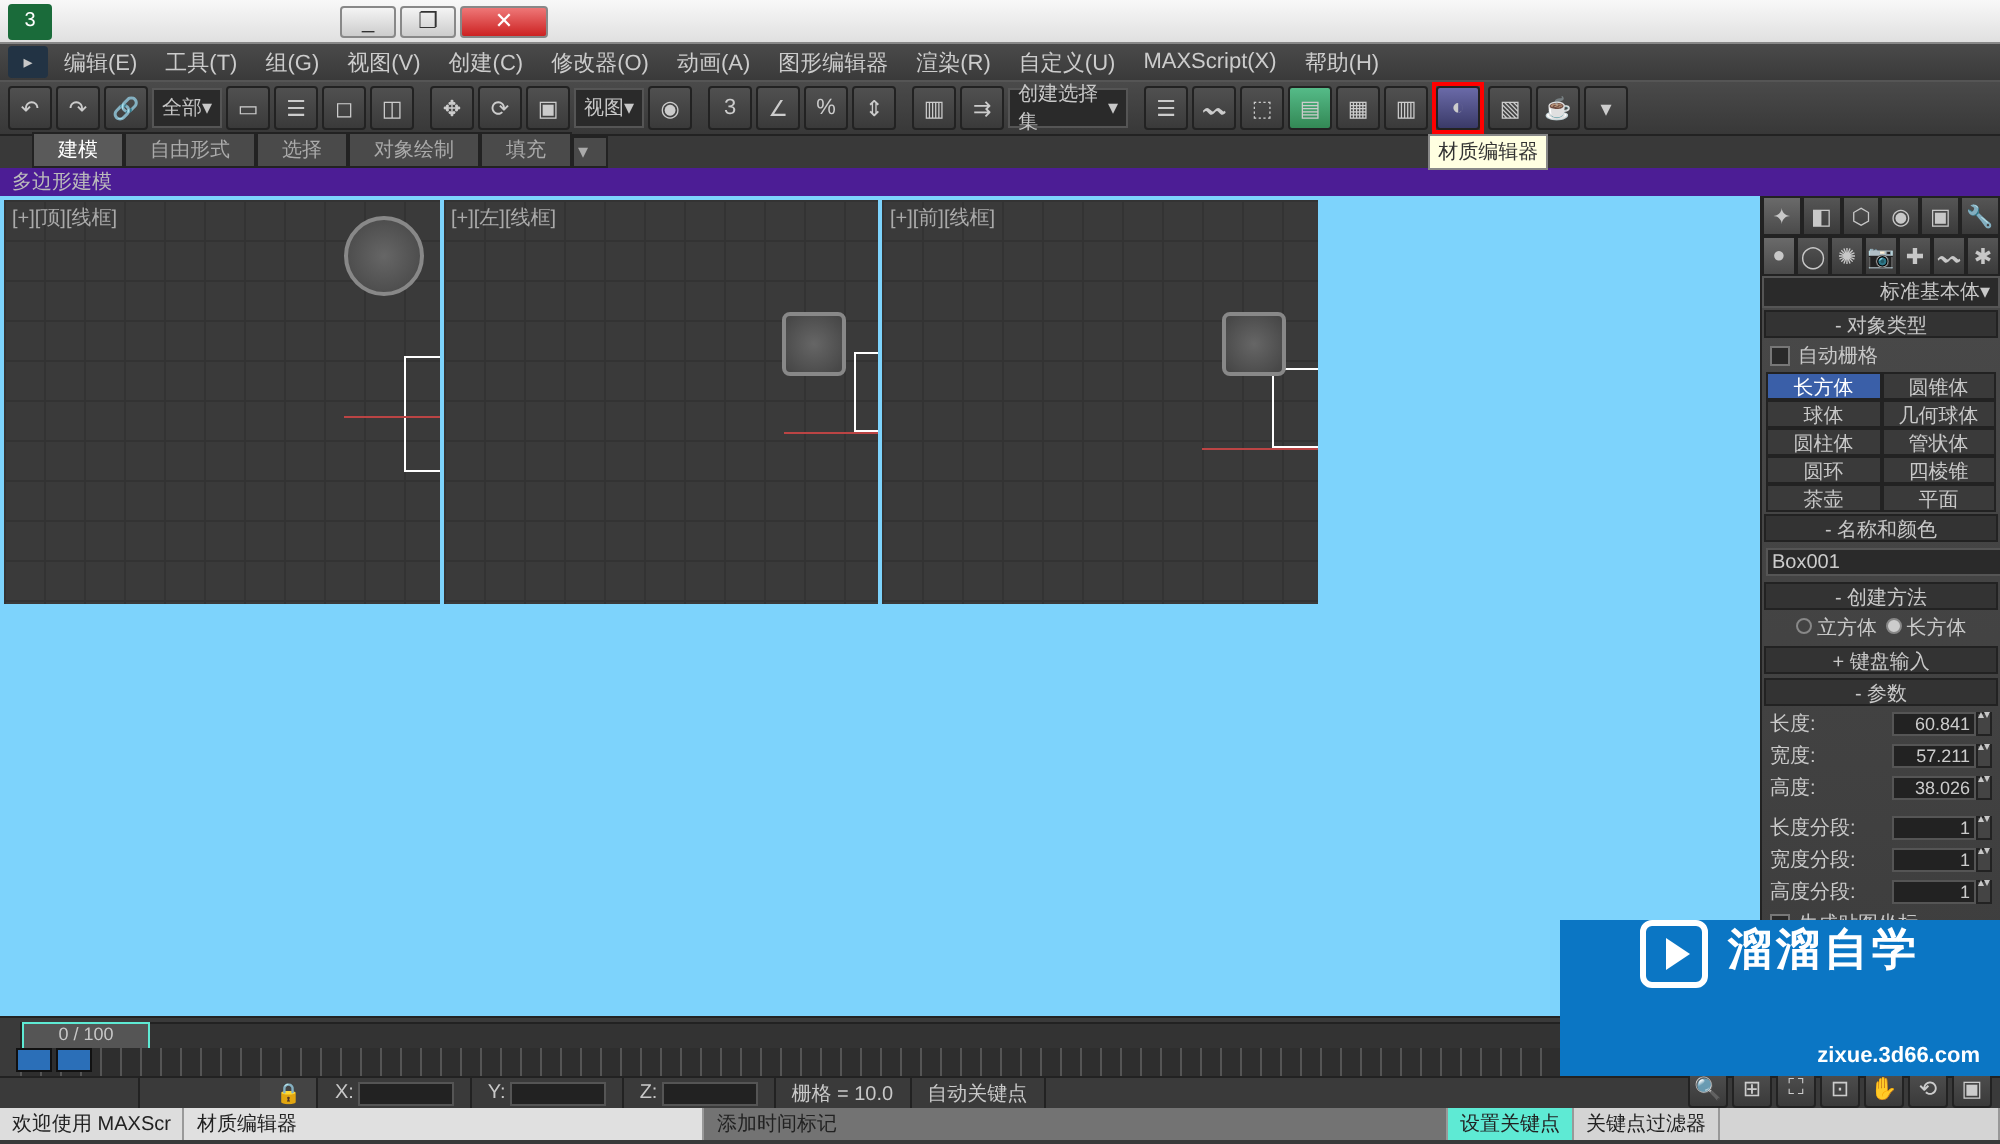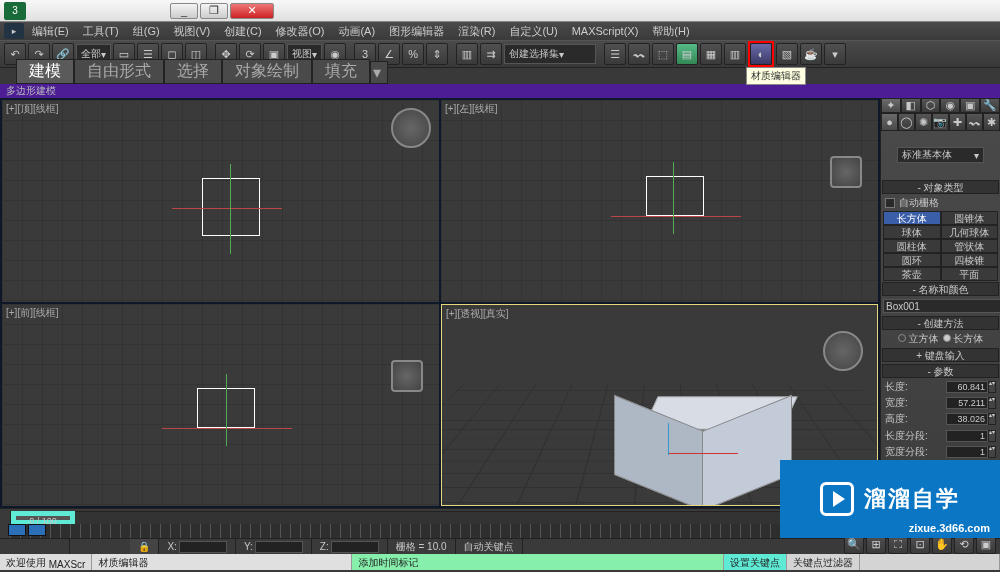--- a/index.html
+++ b/index.html
@@ -14,25 +14,25 @@
 .menubar { height:18px; background:linear-gradient(#4a4a4a,#3a3a3a); display:flex; align-items:center; padding:0 4px; gap:2px; }
 .menubar .appbtn { width:20px; height:16px; background:#234; border-radius:2px; display:flex; align-items:center; justify-content:center; font-size:9px; }
 .menubar .mitem { padding:2px 6px; color:#ccc; font-size:11px; cursor:pointer; }
 .toolbar { height:28px; background:linear-gradient(#4a4a4a,#383838); border-top:1px solid #555; border-bottom:1px solid #222; display:flex; align-items:center; padding:0 4px; gap:2px; }
 .tbtn { width:22px; height:22px; background:linear-gradient(#505050,#3a3a3a); border:1px solid #222; border-radius:2px; display:flex; align-items:center; justify-content:center; font-size:11px; color:#ccc; }
 .tsep { width:4px; height:22px; }
 .tdrop { height:20px; background:#2a2a2a; border:1px solid #555; padding:0 4px; display:flex; align-items:center; font-size:10px; }
 .toolbar .highlight { border:2px solid #f00; padding:0; position:relative; }
 .toolbar .tooltip { position:absolute; top:24px; left:-4px; background:#ffffe1; border:1px solid #888; color:#333; font-size:10px; padding:1px 4px; white-space:nowrap; z-index:100; }
 .tabbar { height:16px; display:flex; align-items:end; padding-left:16px; gap:0; background:#393939; }
-.tabbar .tab { padding:1px 12px; background:#4a4a4a; border:1px solid #222; font-size:16px; color:#aaa; }
+.tabbar .tab { padding:1px 12px; background:#4a4a4a; border:1px solid #222; font-size:10px; color:#aaa; }
 .tabbar .tab.active { background:#5a5a5a; color:#fff; }
 .subbar { height:14px; background:#4c1d95; padding-left:6px; font-size:10px; color:#bbb; }
 .workspace { position:relative; height:410px; display:flex; }
-.viewports { flex:1; display:grid; grid-template-columns:1fr 1fr; grid-template-rows:1fr 1fr; gap:2px; padding:2px; background:#0f172a; position:relative; }
+.viewports { flex:1; display:grid; grid-template-columns:1fr 1fr 1fr 1fr; grid-template-rows:1fr 1fr; gap:2px; padding:2px; background:#7dd3fc; position:relative; }
 .vp { background:#3a3a3a; position:relative; overflow:hidden;
   background-image:
    linear-gradient(#333 1px,transparent 1px),
    linear-gradient(90deg,#333 1px,transparent 1px);
   background-size:20px 20px;
 }
 .vp .vplabel { position:absolute; top:2px; left:4px; color:#aaa; font-size:10px; z-index:5; }
 .vp .wirebox { position:absolute; border:1px solid #fff; }
 .vp .axisX { position:absolute; background:#b44; height:1px; }
 .vp .axisY { position:absolute; background:#5a5; width:1px; }
@@ -45,41 +45,41 @@
 .vp3d .floorgrid { position:absolute; inset:0;
   background:
    linear-gradient(#2f2f2f 1px,transparent 1px) 0 0/40px 16px,
    linear-gradient(90deg,#2f2f2f 1px,transparent 1px) 0 0/40px 16px;
   transform:perspective(400px) rotateX(62deg) translateY(50px);
 }
 .cmdpanel { width:120px; background:linear-gradient(#4a4a4a,#3d3d3d); border-left:1px solid #222; display:flex; flex-direction:column; font-size:10px; overflow:hidden; }
 .cmdpanel .iconsrow { display:flex; height:20px; }
 .cmdpanel .iconsrow .pi { flex:1; background:linear-gradient(#555,#3a3a3a); border:1px solid #222; display:flex; align-items:center; justify-content:center; font-size:11px; }
 .cmdpanel .iconsrow .pi.active { background:linear-gradient(#6a6a6a,#4a4a4a); }
-.cmdpanel .dropcat { margin:16px; height:16px; background:#2a2a2a; border:1px solid #555; padding:0 4px; display:flex; align-items:center; justify-content:space-between; }
+.cmdpanel .dropcat { margin:0; height:16px; background:#2a2a2a; border:1px solid #555; padding:0 4px; display:flex; align-items:center; justify-content:flex-end; }
 .cmdpanel .rolltitle { height:14px; background:#333; text-align:center; border:1px solid #222; margin:1px; font-size:10px; }
 .cmdpanel .chk { display:flex; align-items:center; gap:4px; padding:1px 4px; }
 .cmdpanel .btnpair { display:flex; margin:0 2px; }
 .cmdpanel .btnpair div { flex:1; height:14px; border:1px solid #222; text-align:center; font-size:10px; background:#3a3a3a; }
 .cmdpanel .btnpair div.sel { background:#3a5fa8; color:#fff; }
 .cmdpanel .namefield { display:flex; margin:2px; gap:2px; }
 .cmdpanel .namefield input { flex:1; background:#2a2a2a; border:1px solid #555; color:#ccc; font-size:10px; padding:0 2px; height:14px; }
 .cmdpanel .paramrow { display:flex; align-items:center; justify-content:space-between; padding:1px 4px; }
 .cmdpanel .spinner { display:flex; align-items:center; }
 .cmdpanel .spinner input { width:42px; height:12px; background:#222; border:1px solid #555; color:#ccc; font-size:9px; text-align:right; padding-right:2px; }
 .cmdpanel .spinner .arrows { width:8px; height:12px; background:#444; border:1px solid #222; font-size:6px; line-height:3px; text-align:center; }
 .timeline { height:30px; background:#3a3a3a; border-top:1px solid #222; position:relative; }
 .timeline .slider { position:absolute; left:10px; right:10px; top:2px; height:14px; background:#333; border:1px solid #222; }
 .timeline .ruler { position:absolute; left:10px; right:10px; bottom:0; height:14px; background:#2e2e2e;
   background-image:linear-gradient(90deg,#555 1px,transparent 1px); background-size:10px 100%; }
 .statusbar { height:16px; background:#3a3a3a; border-top:1px solid #222; display:flex; align-items:center; font-size:10px; }
 .statusbar .sseg { padding:0 8px; border-right:1px solid #222; height:100%; display:flex; align-items:center; }
 .prompt { height:16px; background:#e9e9e9; color:#222; display:flex; align-items:center; font-size:10px; }
-.prompt .pseg { padding:0 6px; border-right:1px solid #999; height:100%; display:flex; align-items:flex-end; }
-.watermark { position:absolute; right:0; bottom:34px; width:220px; height:78px; background:linear-gradient(90deg,#0b76c4 0%,#0b76c4 50%,#0b76c4 100%); display:flex; align-items:center; justify-content:center; color:#fff; z-index:200;margin-left:15px; }
+.prompt .pseg { padding:0 6px; border-right:1px solid #999; height:100%; display:flex; align-items:center; }
+.watermark { position:absolute; right:0; bottom:34px; width:220px; height:78px; background:linear-gradient(90deg,#0b76c4 0%,#0b76c4 50%,#0b76c4 100%); display:flex; align-items:flex-start; justify-content:center; color:#fff; z-index:200;margin-left:15px; }
 .watermark .play { width:34px; height:34px; border:3px solid #fff; border-radius:6px; display:flex; align-items:center; justify-content:center; margin-right:10px; }
 .watermark .play::after { content:""; border-left:12px solid #fff; border-top:8px solid transparent; border-bottom:8px solid transparent; margin-left:4px; }
 .watermark .wtxt { font-size:22px; font-weight:bold; letter-spacing:2px; }
 .watermark .wurl { position:absolute; bottom:4px; right:10px; font-size:11px; font-weight:bold; }
 .checkbox { width:10px; height:10px; border:1px solid #777; background:#2a2a2a; display:inline-flex; align-items:center; justify-content:center; font-size:8px; }
 .ltgrid { position:absolute; left:8px; bottom:2px; display:flex; gap:2px; }
 .ltgrid div { width:18px; height:12px; background:#2b6fb8; border:1px solid #111; }
 .toolbar2 { position:absolute; right:4px; bottom:18px; display:flex; gap:2px; z-index:50; }
 .toolbar2 .tbtn { width:20px; height:20px; }
 </style>
@@ -128,21 +128,21 @@
   <div class="tdrop"><span>视图</span> ▾</div>
   <div class="tbtn">◉</div>
   <div class="tsep"></div>
   <div class="tbtn">3</div>
   <div class="tbtn">∠</div>
   <div class="tbtn">%</div>
   <div class="tbtn">⇕</div>
   <div class="tsep"></div>
   <div class="tbtn">▥</div>
   <div class="tbtn">⇉</div>
-  <div class="tdrop" style="width:92px"><span>创建选择集</span> ▾</div>
+  <div class="tdrop" style="width:60px"><span>创建选择集</span> ▾</div>
   <div class="tsep"></div>
   <div class="tbtn">☰</div>
   <div class="tbtn">〰</div>
   <div class="tbtn">⬚</div>
   <div class="tbtn" style="background:linear-gradient(#5b8,#385)">▤</div>
   <div class="tbtn">▦</div>
   <div class="tbtn">▥</div>
   <div class="highlight">
     <div class="tbtn" style="background:linear-gradient(#6a6aa8,#3a3a68)">◐</div>
     <div class="tooltip">材质编辑器</div>
@@ -182,32 +182,20 @@
     </div>
 
     <div class="vp">
       <div class="vplabel">[+][前][线框]</div>
       <div class="wirebox" style="left:195px;top:84px;width:58px;height:40px"></div>
       <div class="axisX" style="left:160px;top:124px;width:130px"></div>
       <div class="axisY" style="left:224px;top:70px;height:72px"></div>
       <div class="viewgizmo" style="right:16px;top:56px;width:32px;height:32px;border-radius:4px"></div>
     </div>
 
-    <div class="vp vp3d active" style="background:#3a3a3a;background-image:none">
-      <div class="floorgrid"></div>
-      <div class="vplabel">[+][透视][真实]</div>
-      <div class="cube3d">
-        <div class="top"></div>
-          <div class="left"></div>
-          <div class="right"></div>
-        <div style="position:absolute;left:8px;top:48px;width:70px;height:1px;background:#c33"></div>
-        <div style="position:absolute;left:8px;top:18px;width:1px;height:32px;background:#39c"></div>
-      </div>
-      <div class="viewgizmo" style="right:14px;top:26px"></div>
-    </div>
   </div>
 
   <div class="cmdpanel">
     <div class="iconsrow">
       <div class="pi active">✦</div>
       <div class="pi">◧</div>
       <div class="pi">⬡</div>
       <div class="pi">◉</div>
       <div class="pi">▣</div>
       <div class="pi">🔧</div>
@@ -310,21 +298,21 @@
       </div>
     <div class="chk">
         <span class="checkbox"></span>
         <span>真实世界贴图大小</span>
       </div>
   </div>
 </div>
 
 <div class="timeline">
   <div class="slider">
-    <div style="position:absolute;left:0;top:-1px;width:64px;height:14px;background:#555;border:5px solid #5eead4;text-align:center;font-size:9px">0 / 100</div>
+    <div style="position:absolute;left:0;top:-1px;width:64px;height:14px;background:#555;border:1px solid #5eead4;text-align:center;font-size:9px">0 / 100</div>
   </div>
   <div class="ruler"></div>
   <div class="ltgrid">
       <div></div>
       <div></div>
     </div>
 </div>
 
 <div class="statusbar">
   <div class="sseg" style="width:70px"></div>
@@ -342,21 +330,21 @@
       <span>Z:</span>
       <input style="width: 48px; background: rgb(34, 34, 34); border: 1px solid rgb(85, 85, 85); color: rgb(204, 204, 204); height: 12px; margin-left: 2px;">
     </div>
   <div class="sseg">栅格 = 10.0</div>
   <div class="sseg" style="background:#3a3a3a">自动关键点</div>
 </div>
 
 <div class="prompt">
   <div class="pseg" style="background:#ddd"><span>欢迎使用</span>&nbsp;<span>MAXScr</span></div>
   <div class="pseg" style="flex:0 0 260px;background:#e0e0e0">材质编辑器</div>
-  <div class="pseg" style="flex:1;background:#86efac">添加时间标记</div>
+  <div class="pseg" style="flex:1;background:#737373">添加时间标记</div>
   <div class="pseg" style="background:#5eead4">设置关键点</div>
   <div class="pseg" style="background:#d4d4d4">关键点过滤器</div>
   <div class="pseg" style="width:140px;background:#d4d4d4"></div>
 </div>
 
 <div class="toolbar2">
   <div class="tbtn">🔍</div>
   <div class="tbtn">⊞</div>
   <div class="tbtn">⛶</div>
   <div class="tbtn">⊡</div>

